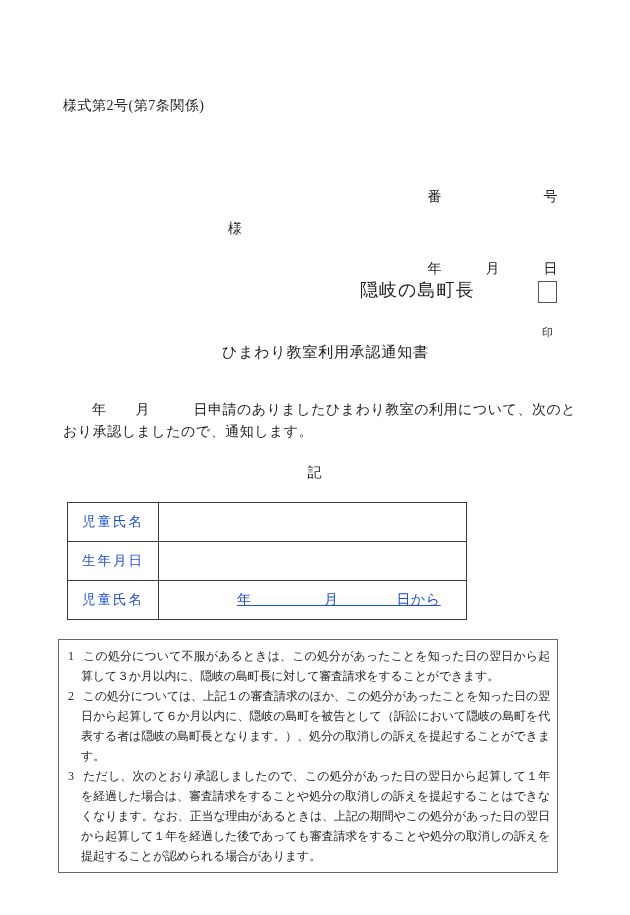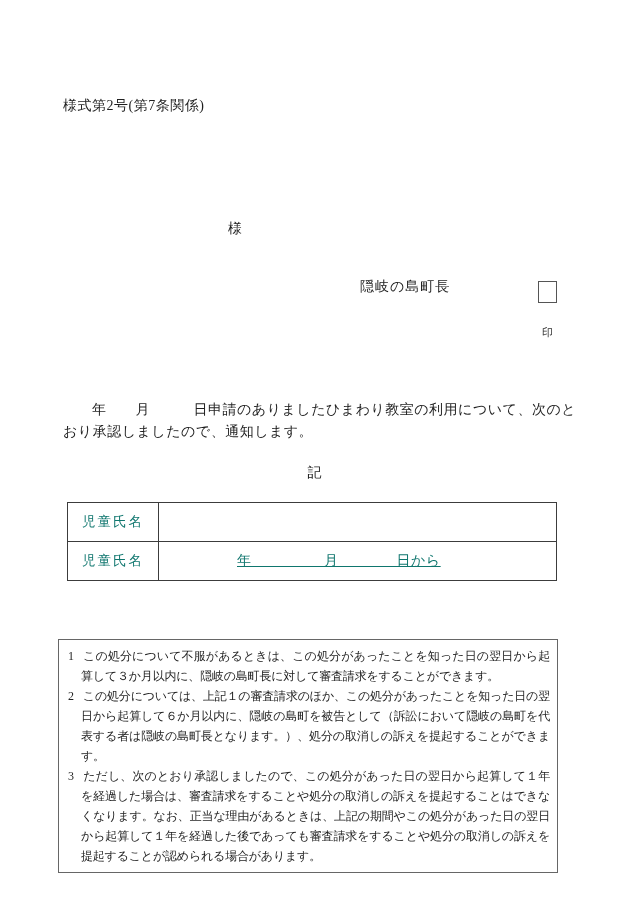--- a/index.html
+++ b/index.html
@@ -8,34 +8,34 @@
     width:630px;height:915px;
     background:#ffffff;
     color:#1f1f1f;
     font-family:"Liberation Serif","DejaVu Serif",serif;
     overflow:hidden;
   }
   .abs{position:absolute;white-space:pre-wrap;}
   .form-number{left:63px;top:97px;font-size:14px;letter-spacing:0.5px;}
   .docnum-block{right:72px;top:137px;text-align:right;font-size:14px;line-height:24px;letter-spacing:0.5px;}
   .addressee{left:228px;top:220px;font-size:14px;}
-  .issuer{left:312px;top:278px;font-size:14px;letter-spacing:1px;padding-left:48px;}
+  .issuer{left:312px;top:278px;font-size:18px;letter-spacing:1px;padding-left:48px;}
   .seal-box{
     left:538px;top:281px;width:17px;height:20px;
     border:1px solid #555;
     font-size:11px;line-height:20px;text-align:center;
     color:#333;
   }
   .doc-title{left:222px;top:343px;font-size:15px;letter-spacing:0.8px;}
   .body-par{left:63px;top:399px;width:514px;font-size:14px;line-height:22px;letter-spacing:0.5px;text-align:left;font-family:Liberation Mono, monospace;}
   .record-marker{left:0;top:464px;width:630px;text-align:center;font-size:14px;letter-spacing:1px;}
   table.details{
-    position:absolute;left:67px;top:502px;width:490px;
+    position:absolute;left:67px;top:502px;width:400px;
     border-collapse:collapse;table-layout:fixed;
-    font-size:14px;color:#0f766e;
+    font-size:14px;color:#1d4ed8;
   }
   table.details td{
     border:1px solid #3c3c3c;
     height:38px;padding:0;vertical-align:middle;
   }
   td.lbl{width:90px;text-align:center;letter-spacing:2px;font-size:13.5px;}
   td.val{padding-left:10px;}
   td.val.start-date{padding-left:78px;letter-spacing:0.5px;text-decoration:underline;}
   .notice-box{
     position:absolute;left:58px;top:639px;width:500px;min-height:212px;
@@ -48,37 +48,46 @@
   .notice-box p{margin:0;padding-left:13px;text-indent:-13px;text-align:justify;}
   .num-gap{display:inline-block;width:9px;}
 </style>
 </head>
 <body>
 
 <div class="sheet">
 
   <div class="abs form-number">様式第2号(第7条関係)</div>
 
+  <div class="abs docnum-block">
+    <div>番　　　　　　　号</div>
+    <div>年　　　月　　　日</div>
+  </div>
 
   <div class="abs addressee">様</div>
 
   <div class="abs issuer">隠岐の島町長</div>
   <div class="abs seal-box">
     <span>印</span>
   </div>
 
+  <div class="abs doc-title">ひまわり教室利用承認通知書</div>
 
   <div class="abs body-par">　　年　　月　　　日申請のありましたひまわり教室の利用について、次のとおり承認しましたので、通知します。</div>
 
   <div class="abs record-marker">記</div>
 
   <table class="details">
     <tbody>
       <tr>
         <td class="lbl">児童氏名</td>
+        <td class="val"></td>
+      </tr>
+      <tr>
+        <td class="lbl">生年月日</td>
         <td class="val"></td>
       </tr>
       <tr>
         <td class="lbl">児童氏名</td>
         <td class="val start-date">年　　　　　月　　　　日から</td>
       </tr>
     </tbody>
   </table>
 
   <div class="notice-box">

